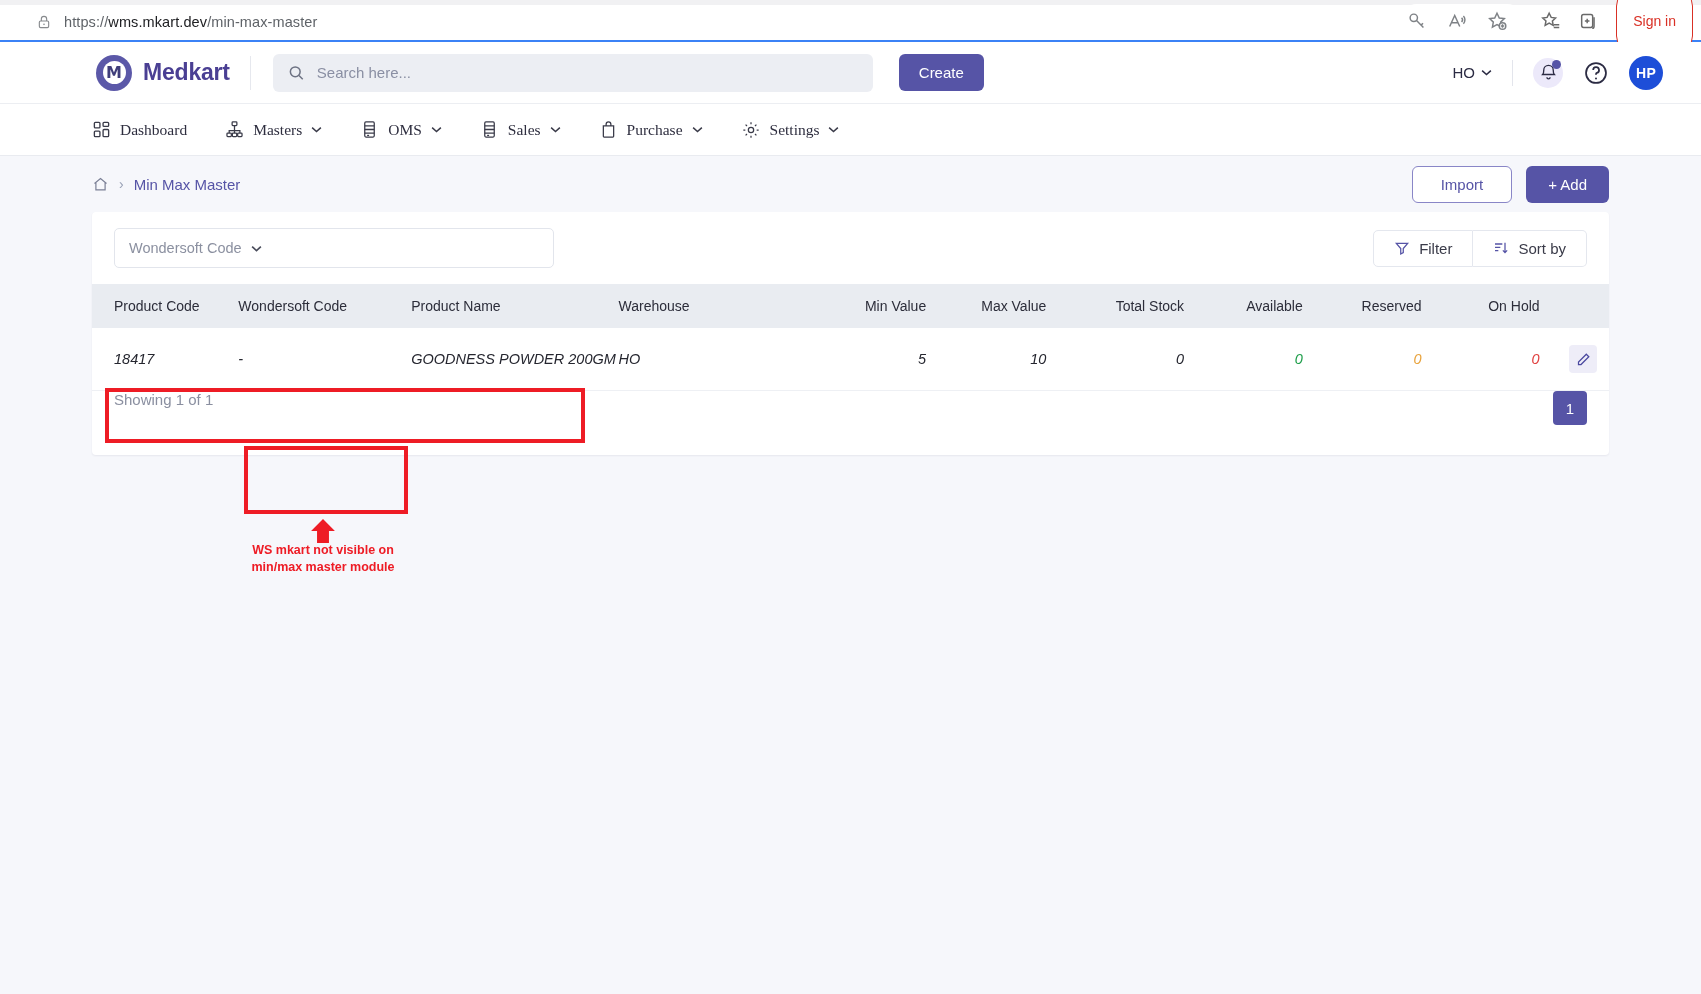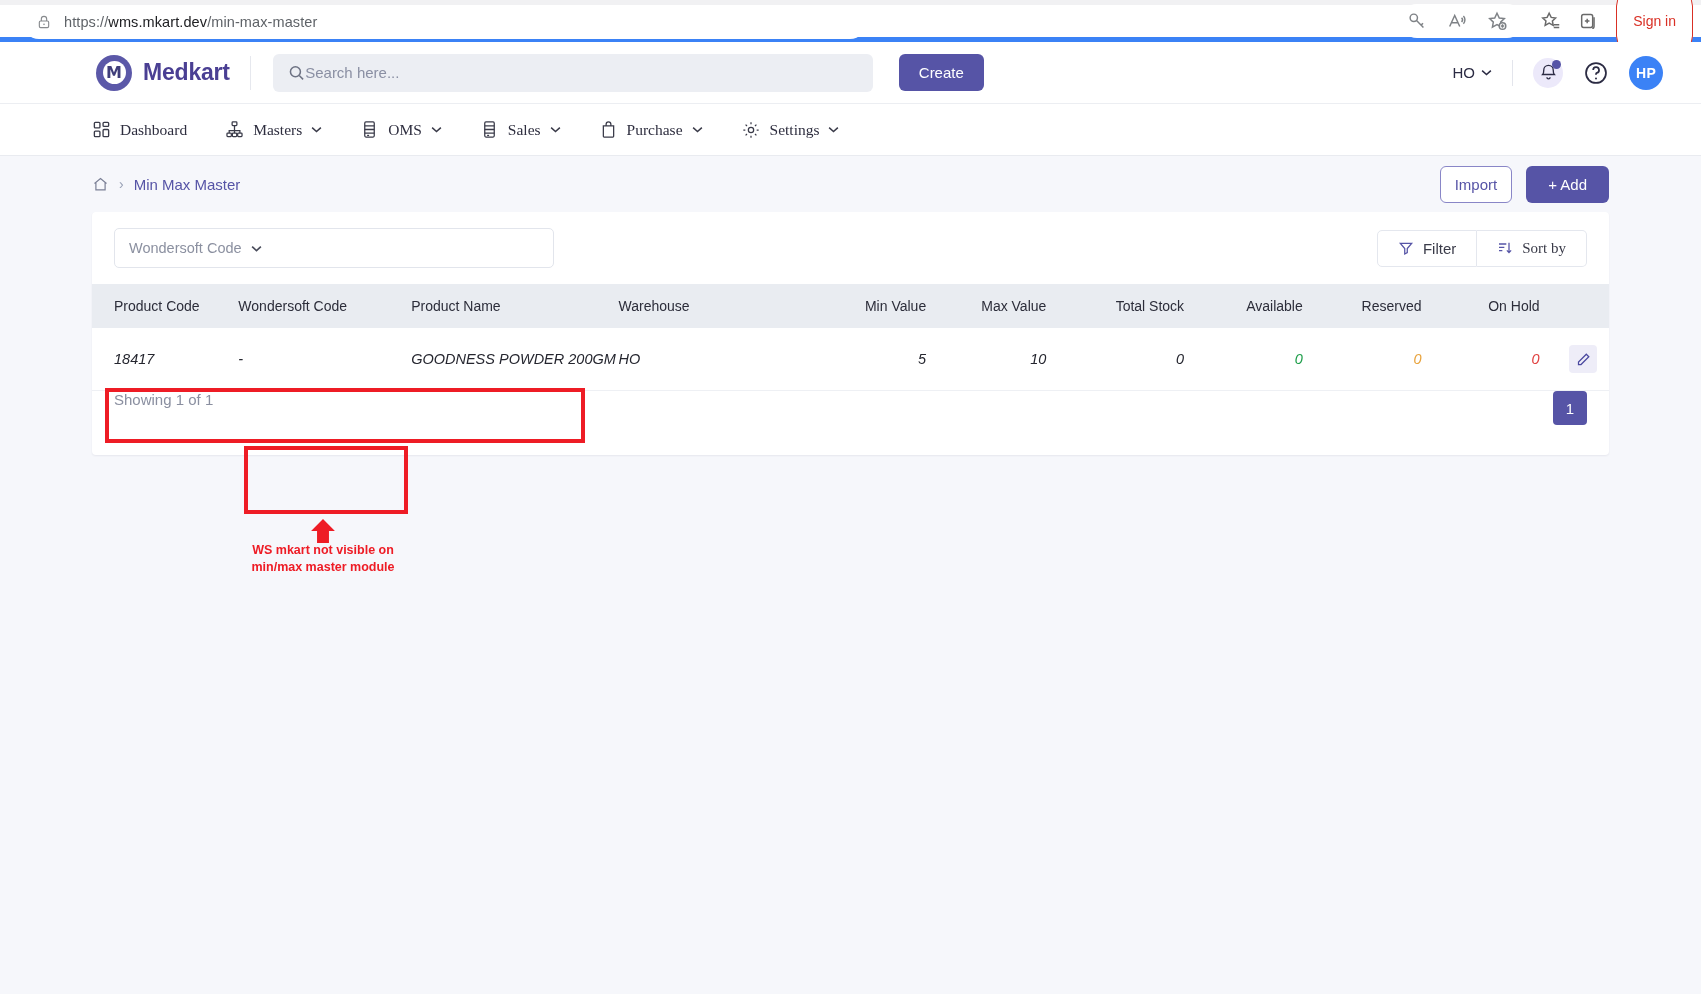--- a/index.html
+++ b/index.html
@@ -8,21 +8,21 @@
     font-family: "Liberation Sans", sans-serif;
     background: #ffffff;
     overflow: hidden;
   }
 
   
   .browser-bar {
     position: relative;
     height: 42px;
     background: #ffffff;
-    border-bottom: 5px solid #3b82f6;
+    border-bottom: 2px solid #3b82f6;
     display: flex;
     align-items: center;
   }
   .browser-bar::before {
     content: "";
     position: absolute;
     left: 0; top: 0; right: 0;
     height: 5px;
     background: #f1f1f3;
   }
@@ -103,21 +103,21 @@
     font-size: 23px; font-weight: 700; color: #4a3f93;
     letter-spacing: -.2px;
   }
   .hdr-divider { width: 1px; height: 34px; background: #e6e8ee; margin: 0 20px; }
 
   .search-wrap {
     width: 600px; height: 38px;
     background: #eceef3;
     border-radius: 6px;
     display: flex; align-items: center;
-    padding: 0 14px; 
+    padding: 0 14px; gap: 12px;
     margin-left: 2px;
   }
   .search-wrap input {
     border: none; background: transparent; outline: none;
     font-size: 15px; color: #333; width: 100%;
     font-family: "Liberation Sans", sans-serif;
   }
   .search-wrap input::placeholder { color: #8a8fa3; }
 
   .create-btn {
@@ -145,21 +145,21 @@
   .bell-wrap { position: relative; width: 30px; height: 30px;
     display: flex; align-items: center; justify-content: center;
     background: #ece9fa; border-radius: 50%; cursor: pointer; }
   .bell-dot {
     position: absolute; top: 2px; right: 2px;
     width: 9px; height: 9px; border-radius: 50%; background: #5654a6;
   }
   .help-ic { width: 26px; height: 26px; cursor: pointer; }
   .avatar {
     width: 34px; height: 34px; border-radius: 50%;
-    background: #3b82f6; color: #fff;
+    background: #1d4ed8; color: #fff;
     display: flex; align-items: center; justify-content: center;
     font-size: 14px; font-weight: 700; letter-spacing: .3px;
     cursor: pointer;
   }
 
   
   .nav-bar {
     height: 52px;
     background: #ffffff;
     border-bottom: 1px solid #e9ebf0;
@@ -193,21 +193,21 @@
   }
   .crumb .sep { color: #98a0b5; font-size: 14px; }
   .crumb-link { color: #5654a6; cursor: pointer; }
   .crumb-actions { margin-left: auto; display: flex; gap: 14px; align-items: center; }
   .btn-outline {
     border: 1px solid #8986c7;
     color: #5654a6;
     background: #fff;
     border-radius: 6px;
     font-size: 15px;
-    padding: 9px 14px;
+    padding: 9px 28px;
     cursor: pointer;
     font-family: "Liberation Sans", sans-serif;
   }
   .btn-primary {
     background: #5654a6;
     color: #fff; border: none;
     border-radius: 6px;
     font-size: 15px;
     padding: 10px 22px;
     cursor: pointer;
@@ -252,21 +252,21 @@
   .tb-btn {
     display: flex; align-items: center; gap: 9px;
     border: 1px solid #e4e7ee;
     background: #fff;
     font-size: 15px; color: #3a3b49;
     padding: 9px 20px;
     cursor: pointer;
     font-family: "Liberation Sans", sans-serif;
   }
   .tb-btn:first-child { border-radius: 5px 0 0 5px; }
-  .tb-btn:last-child  { border-radius: 0 5px 5px 0; border-left: none; font-family: Liberation Serif, serif; }
+  .tb-btn:last-child  { border-radius: 0 5px 5px 0; border-left: none; }
 
   
   table { width: 100%; border-collapse: collapse; }
   thead tr { background: #e9ecf1; }
   th {
     font-size: 14px; font-weight: 400; color: #2c2d3a;
     padding: 14px 0; text-align: left;
   }
   td {
     font-size: 14.5px; color: #25262f;

